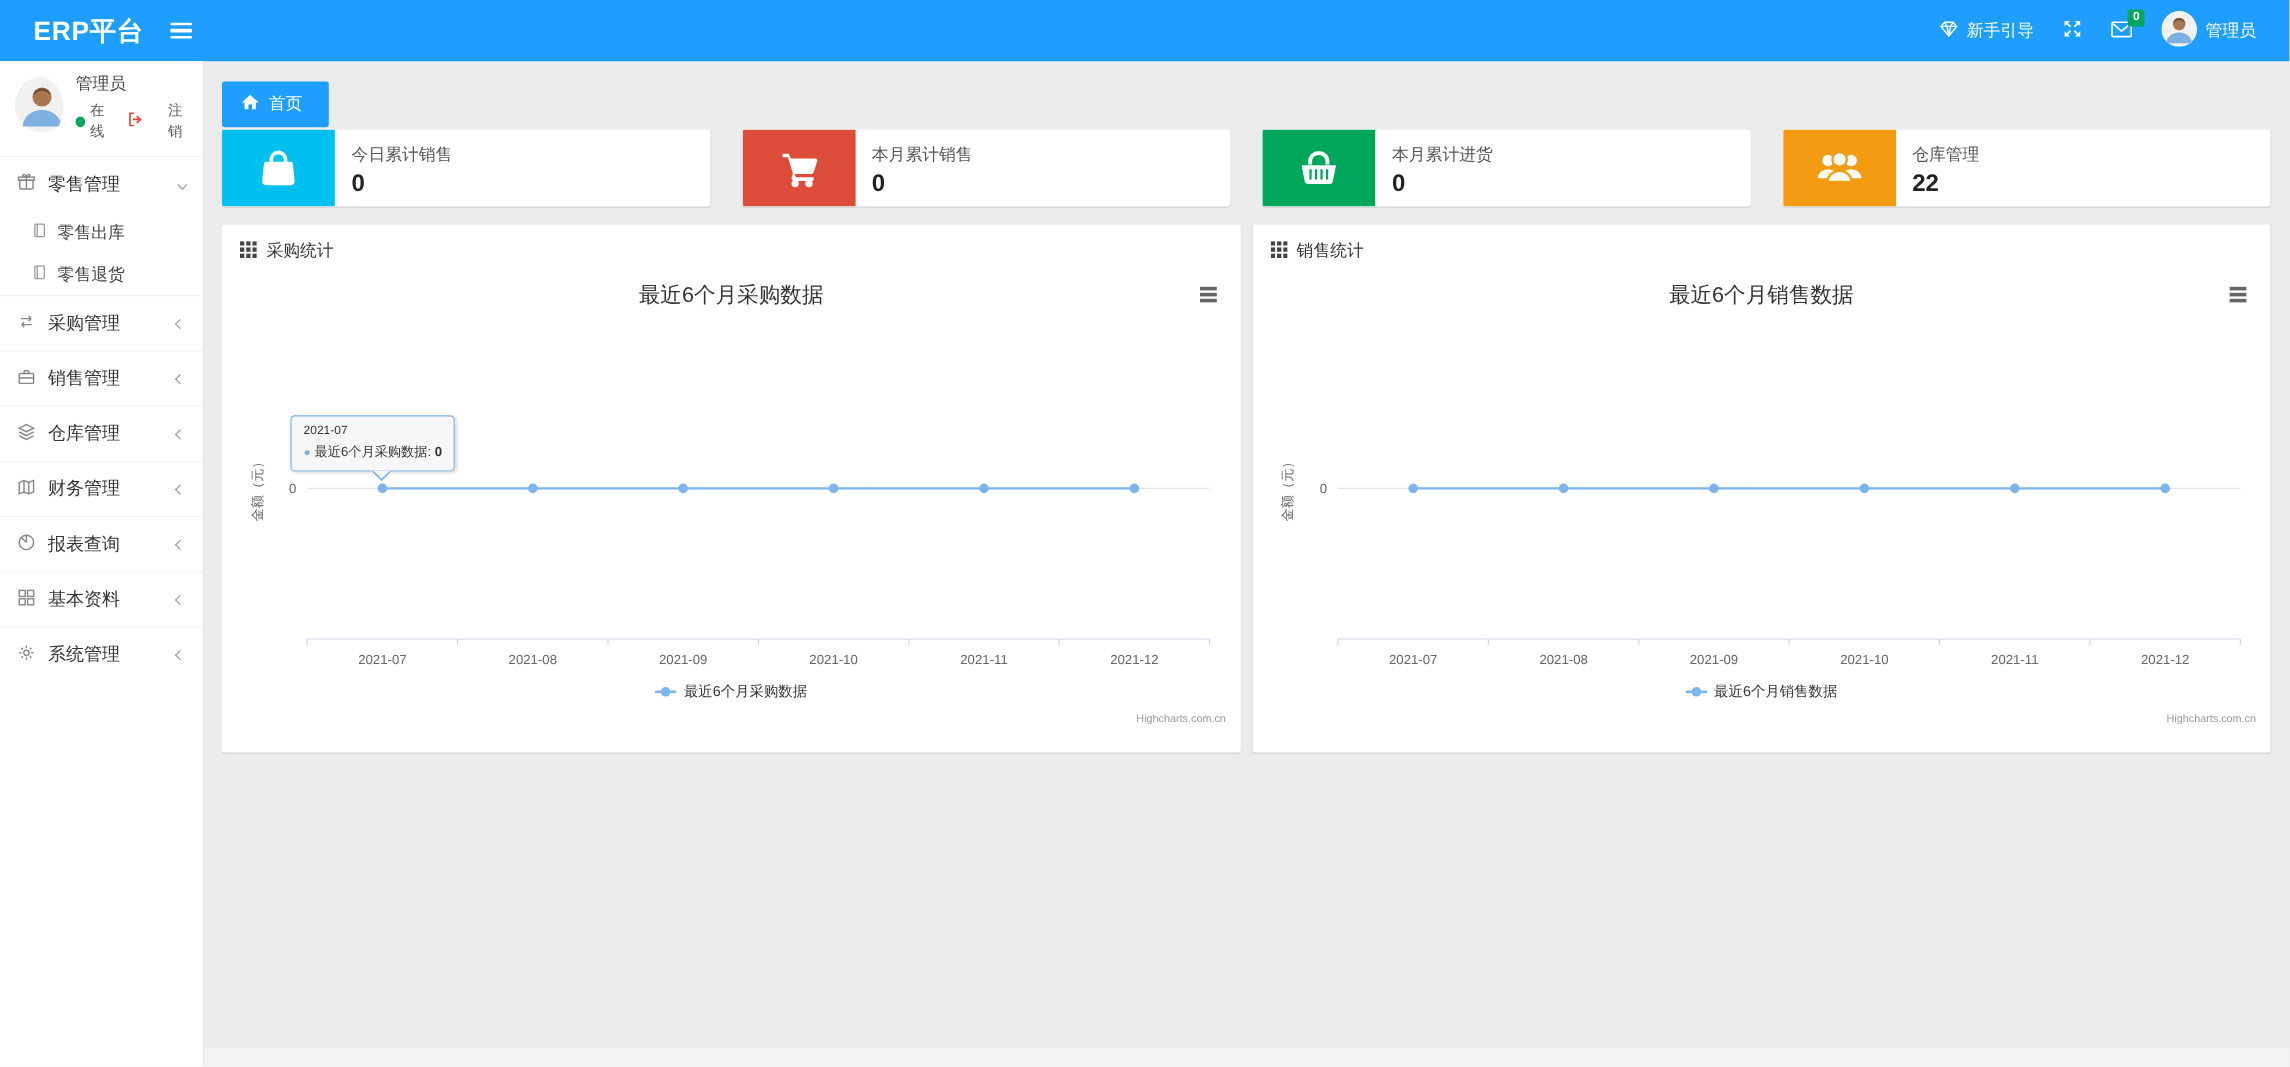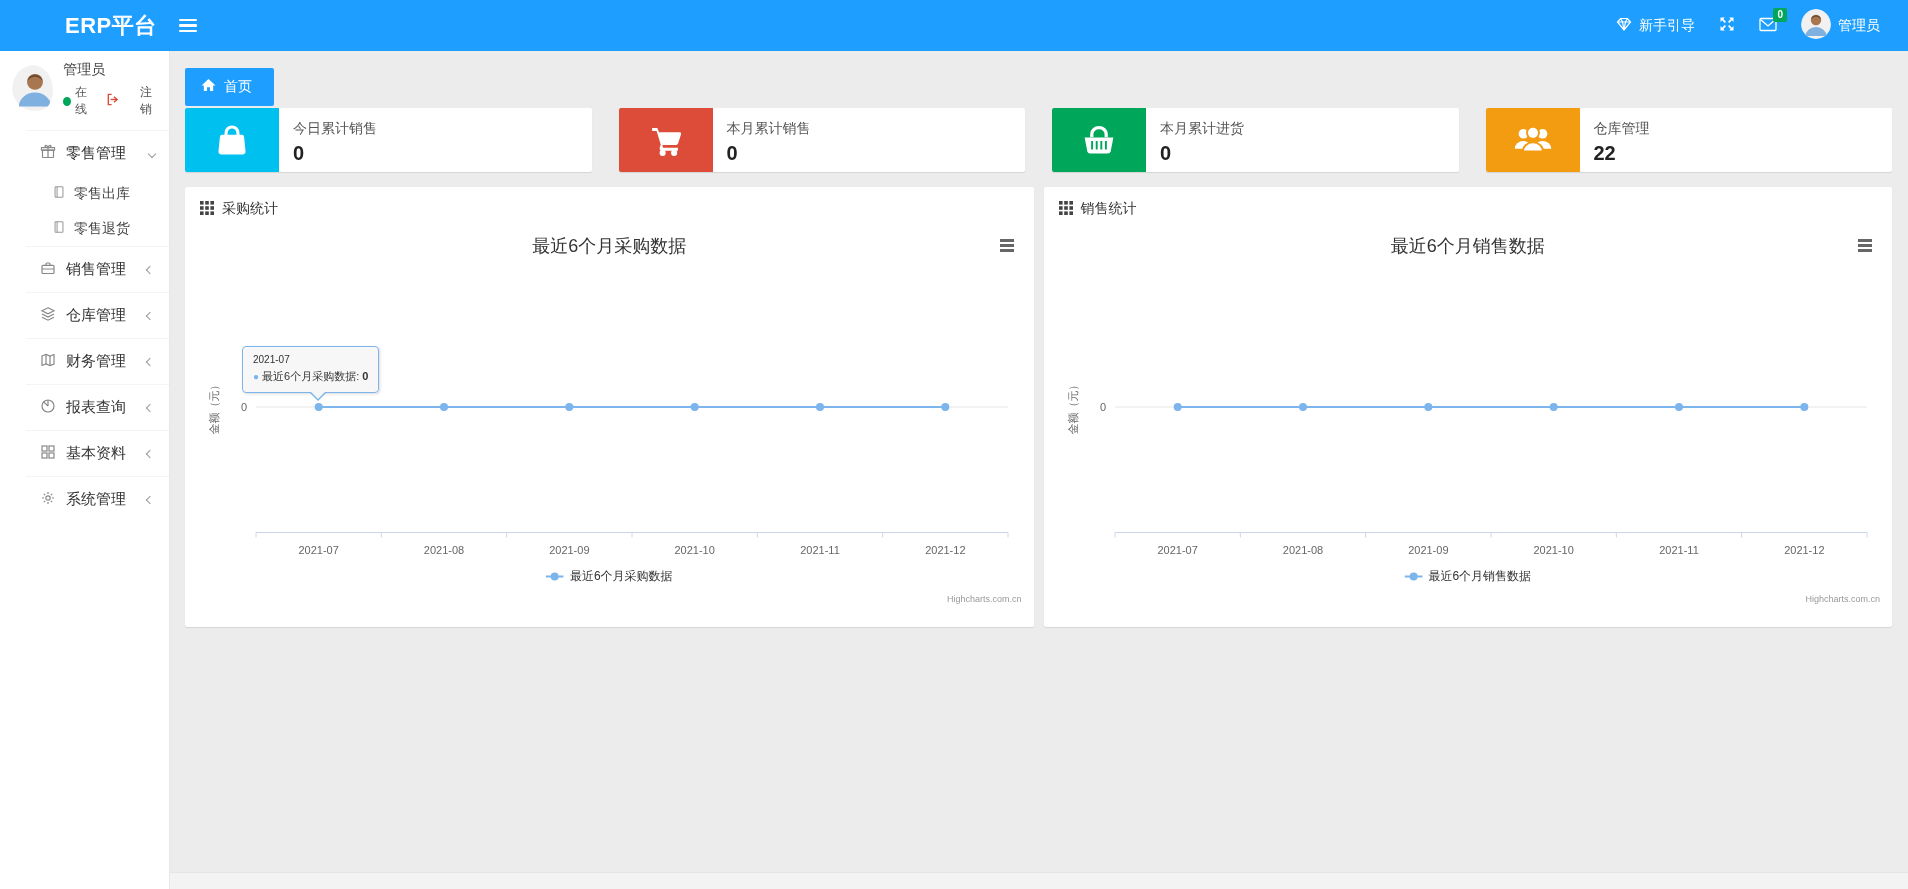--- a/index.html
+++ b/index.html
@@ -3,21 +3,21 @@
 <meta charset="utf-8">
 <style>
   * { margin:0; padding:0; box-sizing:border-box; }
   html,body { width:1908px; height:889px; overflow:hidden;
     font-family:"Liberation Sans","DejaVu Sans",sans-serif; background:#ececec; }
 
   
   .navbar { height:51px; background:var(--accent,#1e9fff); display:flex; align-items:center;
     justify-content:space-between; color:#fff; }
   .nav-left { display:flex; align-items:center; }
-  .brand { font-size:22px; font-weight:bold; padding-left:28px; letter-spacing:.5px;margin-left:37px; }
+  .brand { font-size:22px; font-weight:bold; padding-left:28px; letter-spacing:.5px; }
   .hamburger { margin-left:16px; background:none; border:none; cursor:pointer; padding:6px; }
   .hamburger span { display:block; width:18px; height:2.5px; background:#fff; margin:3px 0; border-radius:1px; }
   .nav-right { display:flex; align-items:center; gap:24px; padding-right:28px; font-size:14px; }
   .nav-item { display:flex; align-items:center; gap:7px; cursor:pointer; }
   .mail-wrap { position:relative; }
   .badge { position:absolute; top:-9px; right:-10px; background:var(--green,#00a65a); color:#fff;
     font-size:10px; font-weight:bold; padding:1px 4px; border-radius:2px; line-height:1.2; }
   .avatar { border-radius:50%; overflow:hidden; display:inline-block; }
 
   
@@ -25,21 +25,21 @@
   .sidebar { width:170px; background:#fff; border-right:1px solid #e7e7e7; flex:none; }
   .content { flex:1; padding:17px 16px 0 15px; position:relative; }
 
   
   .user-panel { display:flex; align-items:center; gap:10px; padding:10px 12px 12px; }
   .user-meta { font-size:13px; color:#444; }
   .user-name { font-size:14px; margin-bottom:5px; }
   .user-status { display:flex; align-items:center; gap:4px; font-size:12px; color:#555; }
   .dot { width:9px; height:9px; border-radius:50%; background:var(--green,#00a65a); display:inline-block; }
   .logout { display:flex; align-items:center; gap:21px; margin-left:6px; cursor:pointer; color:#555; }
-  .menu { list-style:none;padding-left:26px; }
+  .menu { list-style:none; }
   .menu-item { height:46px; display:flex; align-items:center; gap:10px; padding:0 14px;
     font-size:15px; color:#333; border-top:1px solid #f4f4f4; cursor:pointer; }
   .menu-item svg, .submenu-item svg { flex:none; }
   .chev { width:6px; height:6px; border-right:1.5px solid #999; border-bottom:1.5px solid #999;
     display:inline-block; margin-left:auto; }
   .chev.down { transform:rotate(45deg); }
   .chev.left { transform:rotate(135deg); margin-right:2px; }
   .submenu { list-style:none; }
   .submenu-item { height:35px; display:flex; align-items:center; gap:8px; padding:0 14px 0 26px;
     font-size:14px; color:#444; cursor:pointer; }
@@ -213,20 +213,32 @@
                 <g fill="none" stroke="#999" stroke-width="1.2">
               <rect x="3.5" y="2" width="9" height="12" rx="0.8"></rect>
                   <path d="M5.8 2 V14"></path>
             </g>
               </svg>
           </span>
           <span>零售退货</span>
         </li>
       </ul>
 
+      <li class="menu-item">
+        <span>
+          <svg width="16" height="16" viewBox="0 0 16 16">
+              <g fill="none" stroke="#888" stroke-width="1.2">
+            <path d="M3.5 5.5 H12 M12 5.5 L9.8 3.3 M12 5.5 L9.8 7.7"></path>
+            <path d="M12.5 10.5 H4 M4 10.5 L6.2 8.3 M4 10.5 L6.2 12.7"></path>
+          </g>
+            </svg>
+        </span>
+        <span>采购管理</span>
+        <span class="chev left"></span>
+      </li>
 
       <li class="menu-item">
         <span>
           <svg width="16" height="16" viewBox="0 0 16 16">
               <g fill="none" stroke="#888" stroke-width="1.2">
             <rect x="2" y="5.3" width="12" height="8.2" rx="1"></rect>
                 <path d="M6 5.3 V4 a1 1 0 0 1 1-1 h2 a1 1 0 0 1 1 1 v1.3 M2 9 H14"></path>
           </g>
             </svg>
         </span>

